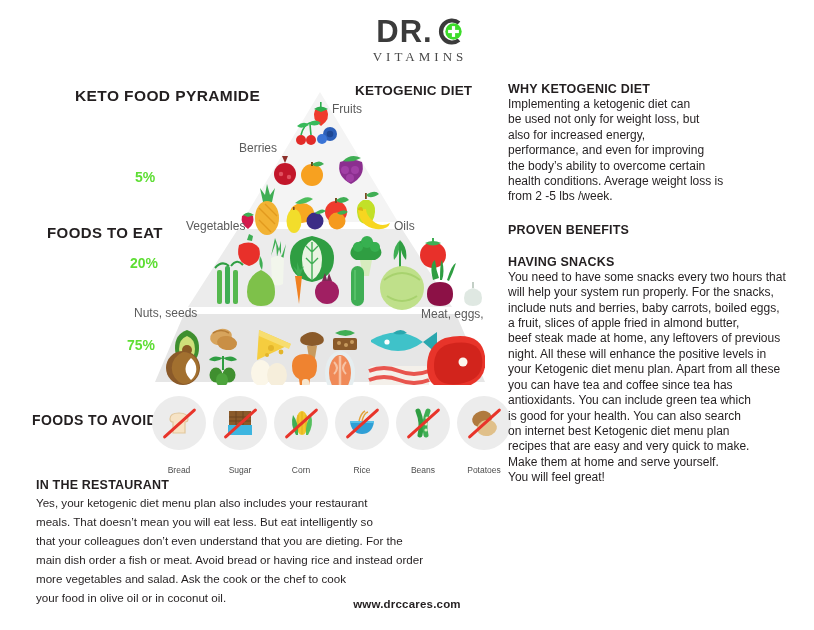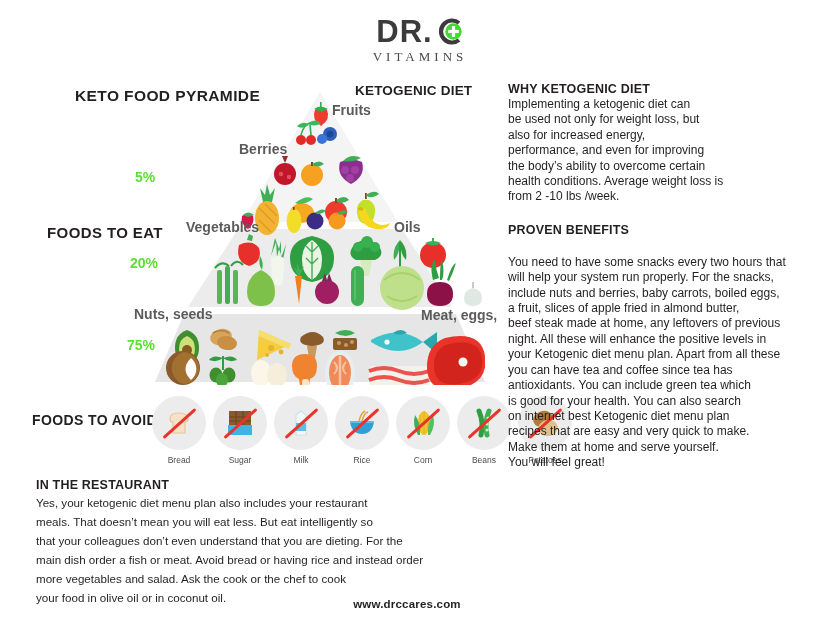--- a/index.html
+++ b/index.html
@@ -33,40 +33,40 @@
   .h-foods-avoid{position:absolute;left:32px;top:412px;font-size:14px;font-weight:bold;letter-spacing:.4px;}
 
   
   .pyramid{position:absolute;left:155px;top:90px;width:330px;height:295px;}
   .pct{
     position:absolute;color:#5ede34;font-weight:bold;font-size:14px;
   }
   .pct-5{left:135px;top:169px;}
   .pct-20{left:130px;top:255px;}
   .pct-75{left:127px;top:337px;}
-  .pyr-label{position:absolute;font-size:14px;color:#5b5b5b;font-family:"Liberation Sans",sans-serif;font-weight:bold;}
+  .pyr-label{position:absolute;font-size:12px;color:#5b5b5b;font-family:"Liberation Sans",sans-serif;}
   .lbl-fruits{left:332px;top:102px;}
   .lbl-berries{left:239px;top:141px;}
   .lbl-veg{left:186px;top:219px;}
   .lbl-oils{left:394px;top:219px;}
   .lbl-nuts{left:134px;top:306px;text-align:right;}
   .lbl-meat{left:421px;top:307px;}
 
   
   .avoid-row{position:absolute;left:152px;top:396px;display:flex;gap:7px;}
   .avoid-item{width:54px;text-align:center;}
   .avoid-circle{
     width:54px;height:54px;border-radius:50%;background:#ececec;
     position:relative;display:flex;align-items:center;justify-content:center;
   }
   .avoid-circle .slash{
     position:absolute;left:6px;top:26px;width:43px;height:3px;background:#e8342a;
     transform:rotate(-42deg);border-radius:2px;
   }
-  .avoid-name{font-size:8.5px;color:#4d4d4d;margin-top:5px;}
+  .avoid-name{font-size:8.5px;color:#4d4d4d;margin-top:15px;}
 
   
   .col-right{position:absolute;left:508px;top:82px;width:295px;}
   .sec-title{font-size:12.5px;font-weight:bold;letter-spacing:.2px;margin:0 0 1px 0;}
   .sec-body{font-size:12px;line-height:15.4px;margin:0;white-space:pre-line;}
   .sec-body.bold{font-weight:bold;}
   .block{margin-bottom:15px;}
 
   .restaurant{position:absolute;left:36px;top:478px;width:450px;}
   .restaurant .sec-body{font-size:11.6px;line-height:19px;}
@@ -387,54 +387,44 @@
         <svg width="32" height="32" viewBox="0 0 32 32" aria-hidden="true">
           <rect x="5" y="4" width="22" height="14" fill="#8a5a2a"></rect>
           <path d="M5 10 h22 M5 14 h22 M12 4 v14 M19 4 v14" stroke="#6d4520" stroke-width="1"></path>
           <rect x="4" y="18" width="24" height="10" fill="#3db5e0"></rect>
         </svg>
         <span class="slash"></span>
       </div>
       <div class="avoid-name">Sugar</div>
     </div>
 
-    <div class="avoid-item">
-      <div class="avoid-circle">
-        <svg width="32" height="32" viewBox="0 0 32 32" aria-hidden="true">
-          <path d="M11 8 l5-4 l5 4 v20 h-10z" fill="#f2f8fb" stroke="#cfe1ea" stroke-width="1.2"></path>
-          <rect x="11" y="16" width="10" height="8" fill="#57c0e8"></rect>
-        </svg>
-        <span class="slash"></span>
-      </div>
-      <div class="avoid-name">Milk</div>
-    </div>
-
-    <div class="avoid-item">
-      <div class="avoid-circle">
-        <svg width="32" height="32" viewBox="0 0 32 32" aria-hidden="true">
-          <path d="M4 15 h24 q-2 12-12 12 q-10 0-12-12z" fill="#2f9fd6"></path>
-          <path d="M4 14 h24 v2 h-24z" fill="#57c0e8"></path>
-          <path d="M13 14 q2-8 6-10 M16 14 q2-8 6-9" stroke="#e2a33a" stroke-width="1.4" fill="none"></path>
-        </svg>
-        <span class="slash"></span>
-      </div>
-      <div class="avoid-name">Rice</div>
-    </div>
 
     <div class="avoid-item">
       <div class="avoid-circle">
         <svg width="32" height="32" viewBox="0 0 32 32" aria-hidden="true">
           <ellipse cx="17" cy="16" rx="6" ry="12" fill="#f2c52c"></ellipse>
           <path d="M13 8 v16 M17 5 v22 M21 8 v16" stroke="#dfae1c" stroke-width="1"></path>
           <path d="M11 28 q-6-10-3-20 q6 8 5 20z" fill="#3fae54"></path>
           <path d="M23 28 q6-10 3-20 q-6 8-5 20z" fill="#55bf5d"></path>
         </svg>
         <span class="slash"></span>
       </div>
       <div class="avoid-name">Corn</div>
+    </div>
+
+    <div class="avoid-item">
+      <div class="avoid-circle">
+        <svg width="32" height="32" viewBox="0 0 32 32" aria-hidden="true">
+          <path d="M4 15 h24 q-2 12-12 12 q-10 0-12-12z" fill="#2f9fd6"></path>
+          <path d="M4 14 h24 v2 h-24z" fill="#57c0e8"></path>
+          <path d="M13 14 q2-8 6-10 M16 14 q2-8 6-9" stroke="#e2a33a" stroke-width="1.4" fill="none"></path>
+        </svg>
+        <span class="slash"></span>
+      </div>
+      <div class="avoid-name">Rice</div>
     </div>
 
     <div class="avoid-item">
       <div class="avoid-circle">
         <svg width="32" height="32" viewBox="0 0 32 32" aria-hidden="true">
           <path d="M11 4 q5 12 2 24" stroke="#2f9e42" stroke-width="5" fill="none" stroke-linecap="round"></path>
           <path d="M21 4 q-5 12-2 24" stroke="#3fae54" stroke-width="5" fill="none" stroke-linecap="round"></path>
           <circle cx="20" cy="11" r="1.6" fill="#d7ecbe"></circle>
           <circle cx="19" cy="17" r="1.6" fill="#d7ecbe"></circle>
           <circle cx="19" cy="23" r="1.6" fill="#d7ecbe"></circle>
@@ -458,26 +448,27 @@
 
   <div class="col-right">
     <div class="block">
       <p class="sec-title">WHY KETOGENIC DIET</p>
       <p class="sec-body">Implementing a ketogenic diet can
 be used not only for weight loss, but
 also for increased energy,
 performance, and even for improving
 the body’s ability to overcome certain
 health conditions.  Average weight  loss is
-from 2 -10 lbs /week.</p>
+from 2 -5 lbs /week.</p>
     </div>
     <div class="block" style="margin-top:18px;">
       <p class="sec-title">PROVEN BENEFITS</p>
     </div>
     <div class="block" style="margin-top:18px;">
+      <p class="sec-title">HAVING SNACKS</p>
       <p class="sec-body">You need to have some snacks every two hours that
 will help your system run properly.   For the snacks,
 include nuts and berries, baby  carrots, boiled eggs,
 a fruit, slices of apple fried in almond butter,
 beef steak made at home, any leftovers of previous
 night.  All these will enhance the positive levels in
 your Ketogenic diet menu plan.  Apart from all these
 you can have tea and coffee since tea has
 antioxidants.  You can include green tea which
 is good for your health. You can also search

